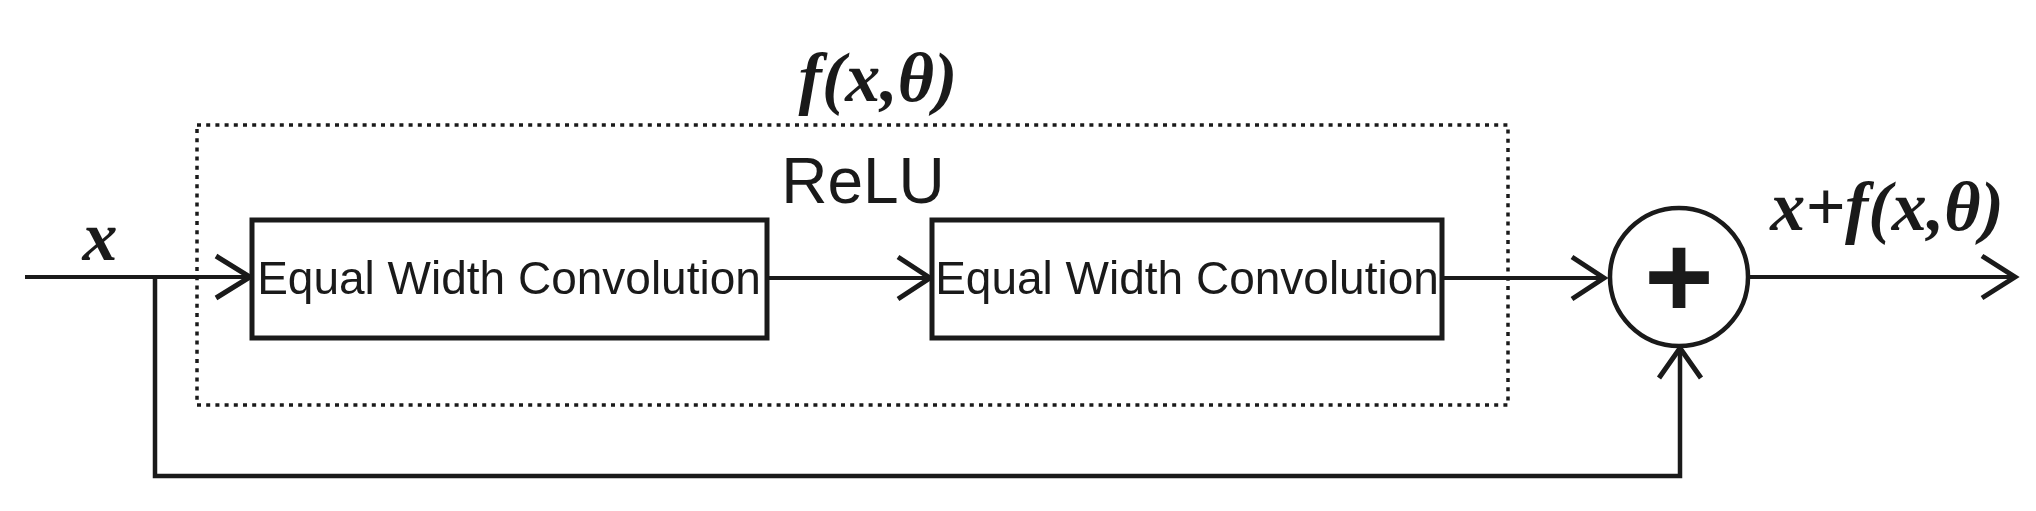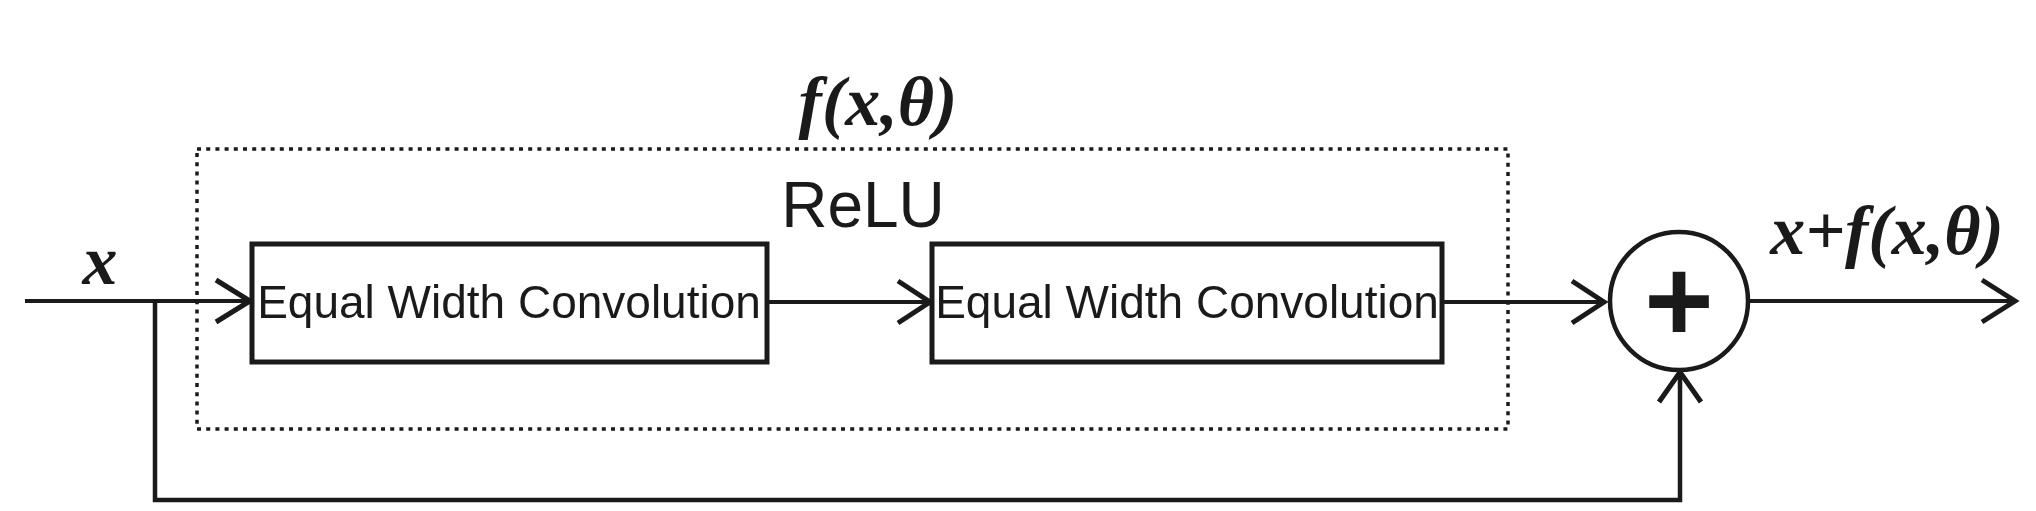--- a/index.html
+++ b/index.html
@@ -8,21 +8,20 @@
     background: #ffffff;
     width: 2036px;
     height: 511px;
     overflow: hidden;
   }
   .diagram-wrap {
     position: relative;
     width: 2036px;
     height: 413px;
     background: var(--bg, #ffffff);
-    margin-top: 24px;
   }
   svg { display: block; }
   .stroke-line {
     stroke: var(--stroke, #1a1a1a);
     fill: none;
   }
   .box-rect {
     stroke: var(--stroke, #1a1a1a);
     fill: var(--bg, #ffffff);
   }

